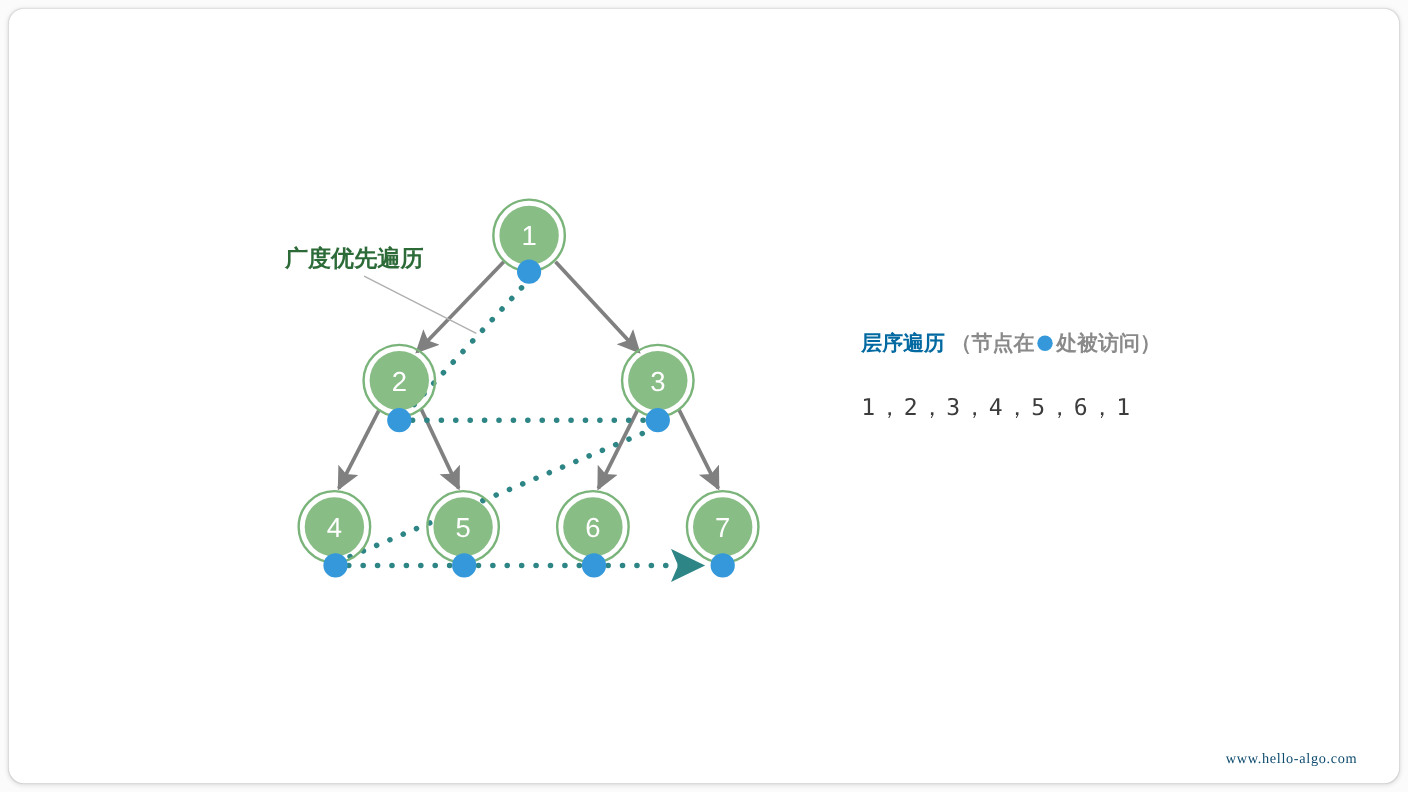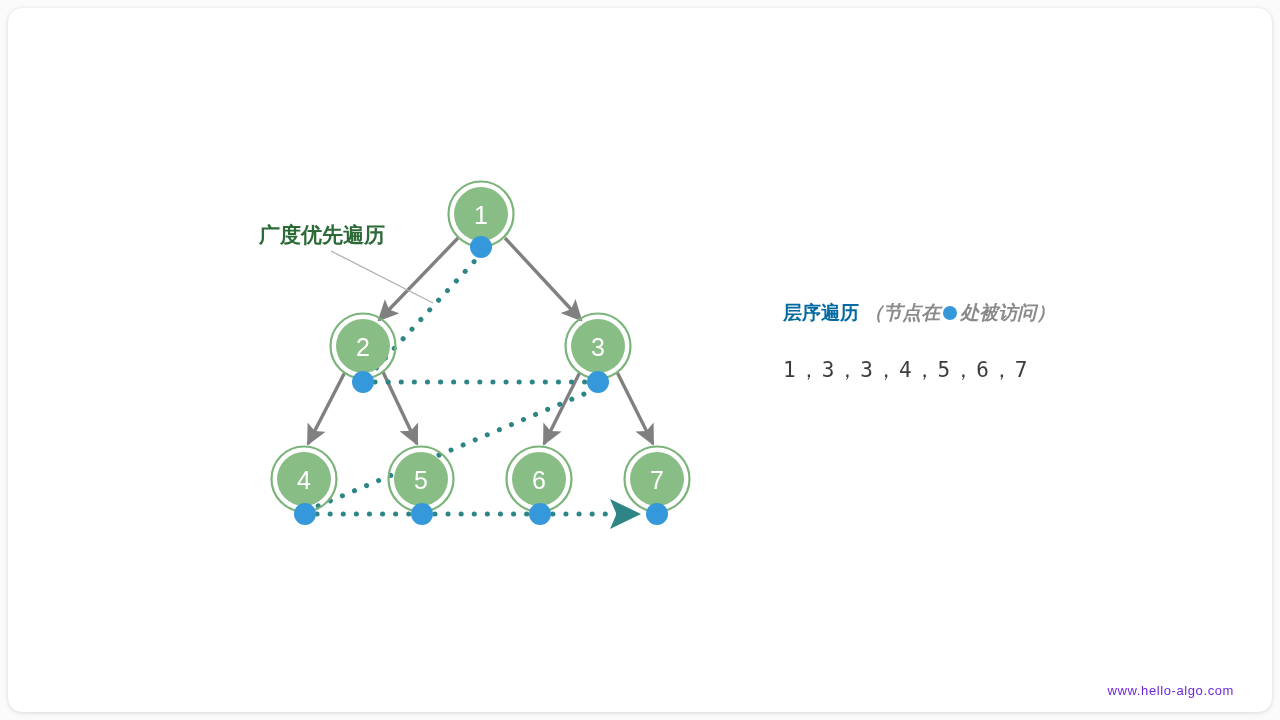--- a/index.html
+++ b/index.html
@@ -57,21 +57,20 @@
     font-weight: bold;
     line-height: 26px;
     white-space: nowrap;
   }
   .order-heading .hl {
     color: #0369a1;
   }
   .order-heading .paren {
     color: #8a8a8a;
     font-weight: bold;
-    font-style: italic;
   }
   .dot-inline {
     display: inline-block;
     width: 14px;
     height: 14px;
     border-radius: 50%;
     background: #3498db;
     vertical-align: -1px;
     margin: 0 3px;
   }
@@ -80,23 +79,23 @@
     font-family: "DejaVu Sans Mono", monospace;
     font-size: 21px;
     color: #3c3c3c;
     letter-spacing: 2.5px;
     white-space: nowrap;
   }
   #watermark {
     position: absolute;
     right: 46px;
     bottom: 22px;
-    font-family: Liberation Sans, sans-serif;
+    font-family: Liberation Serif, serif;
     font-size: 13px;
-    color: #6d28d9;
+    color: #0c4a6e;
     letter-spacing: 0.6px;
   }
 </style>
 </head>
 <body>
 
 <div id="stage">
   <div id="card"></div>
 
   <svg id="diagram" viewBox="0 0 1280 720">
@@ -184,17 +183,17 @@
       <text class="bfs-label" x="259" y="242">广度优先遍历</text>
       <line x1="331" y1="251" x2="433" y2="303" stroke="#b0b0b0" stroke-width="1.3"></line>
     </g>
   </svg>
 
   <div id="right-panel">
     <div class="order-heading">
       <span class="hl">层序遍历</span>
       <span class="paren">（节点在</span><span class="dot-inline"></span><span class="paren">处被访问）</span>
     </div>
-    <div class="order-seq">1，3，3，4，5，6，7</div>
+    <div class="order-seq">1，2，3，4，5，6，1</div>
   </div>
 
   <div id="watermark">www.hello-algo.com</div>
 </div>
 
 </body></html>

